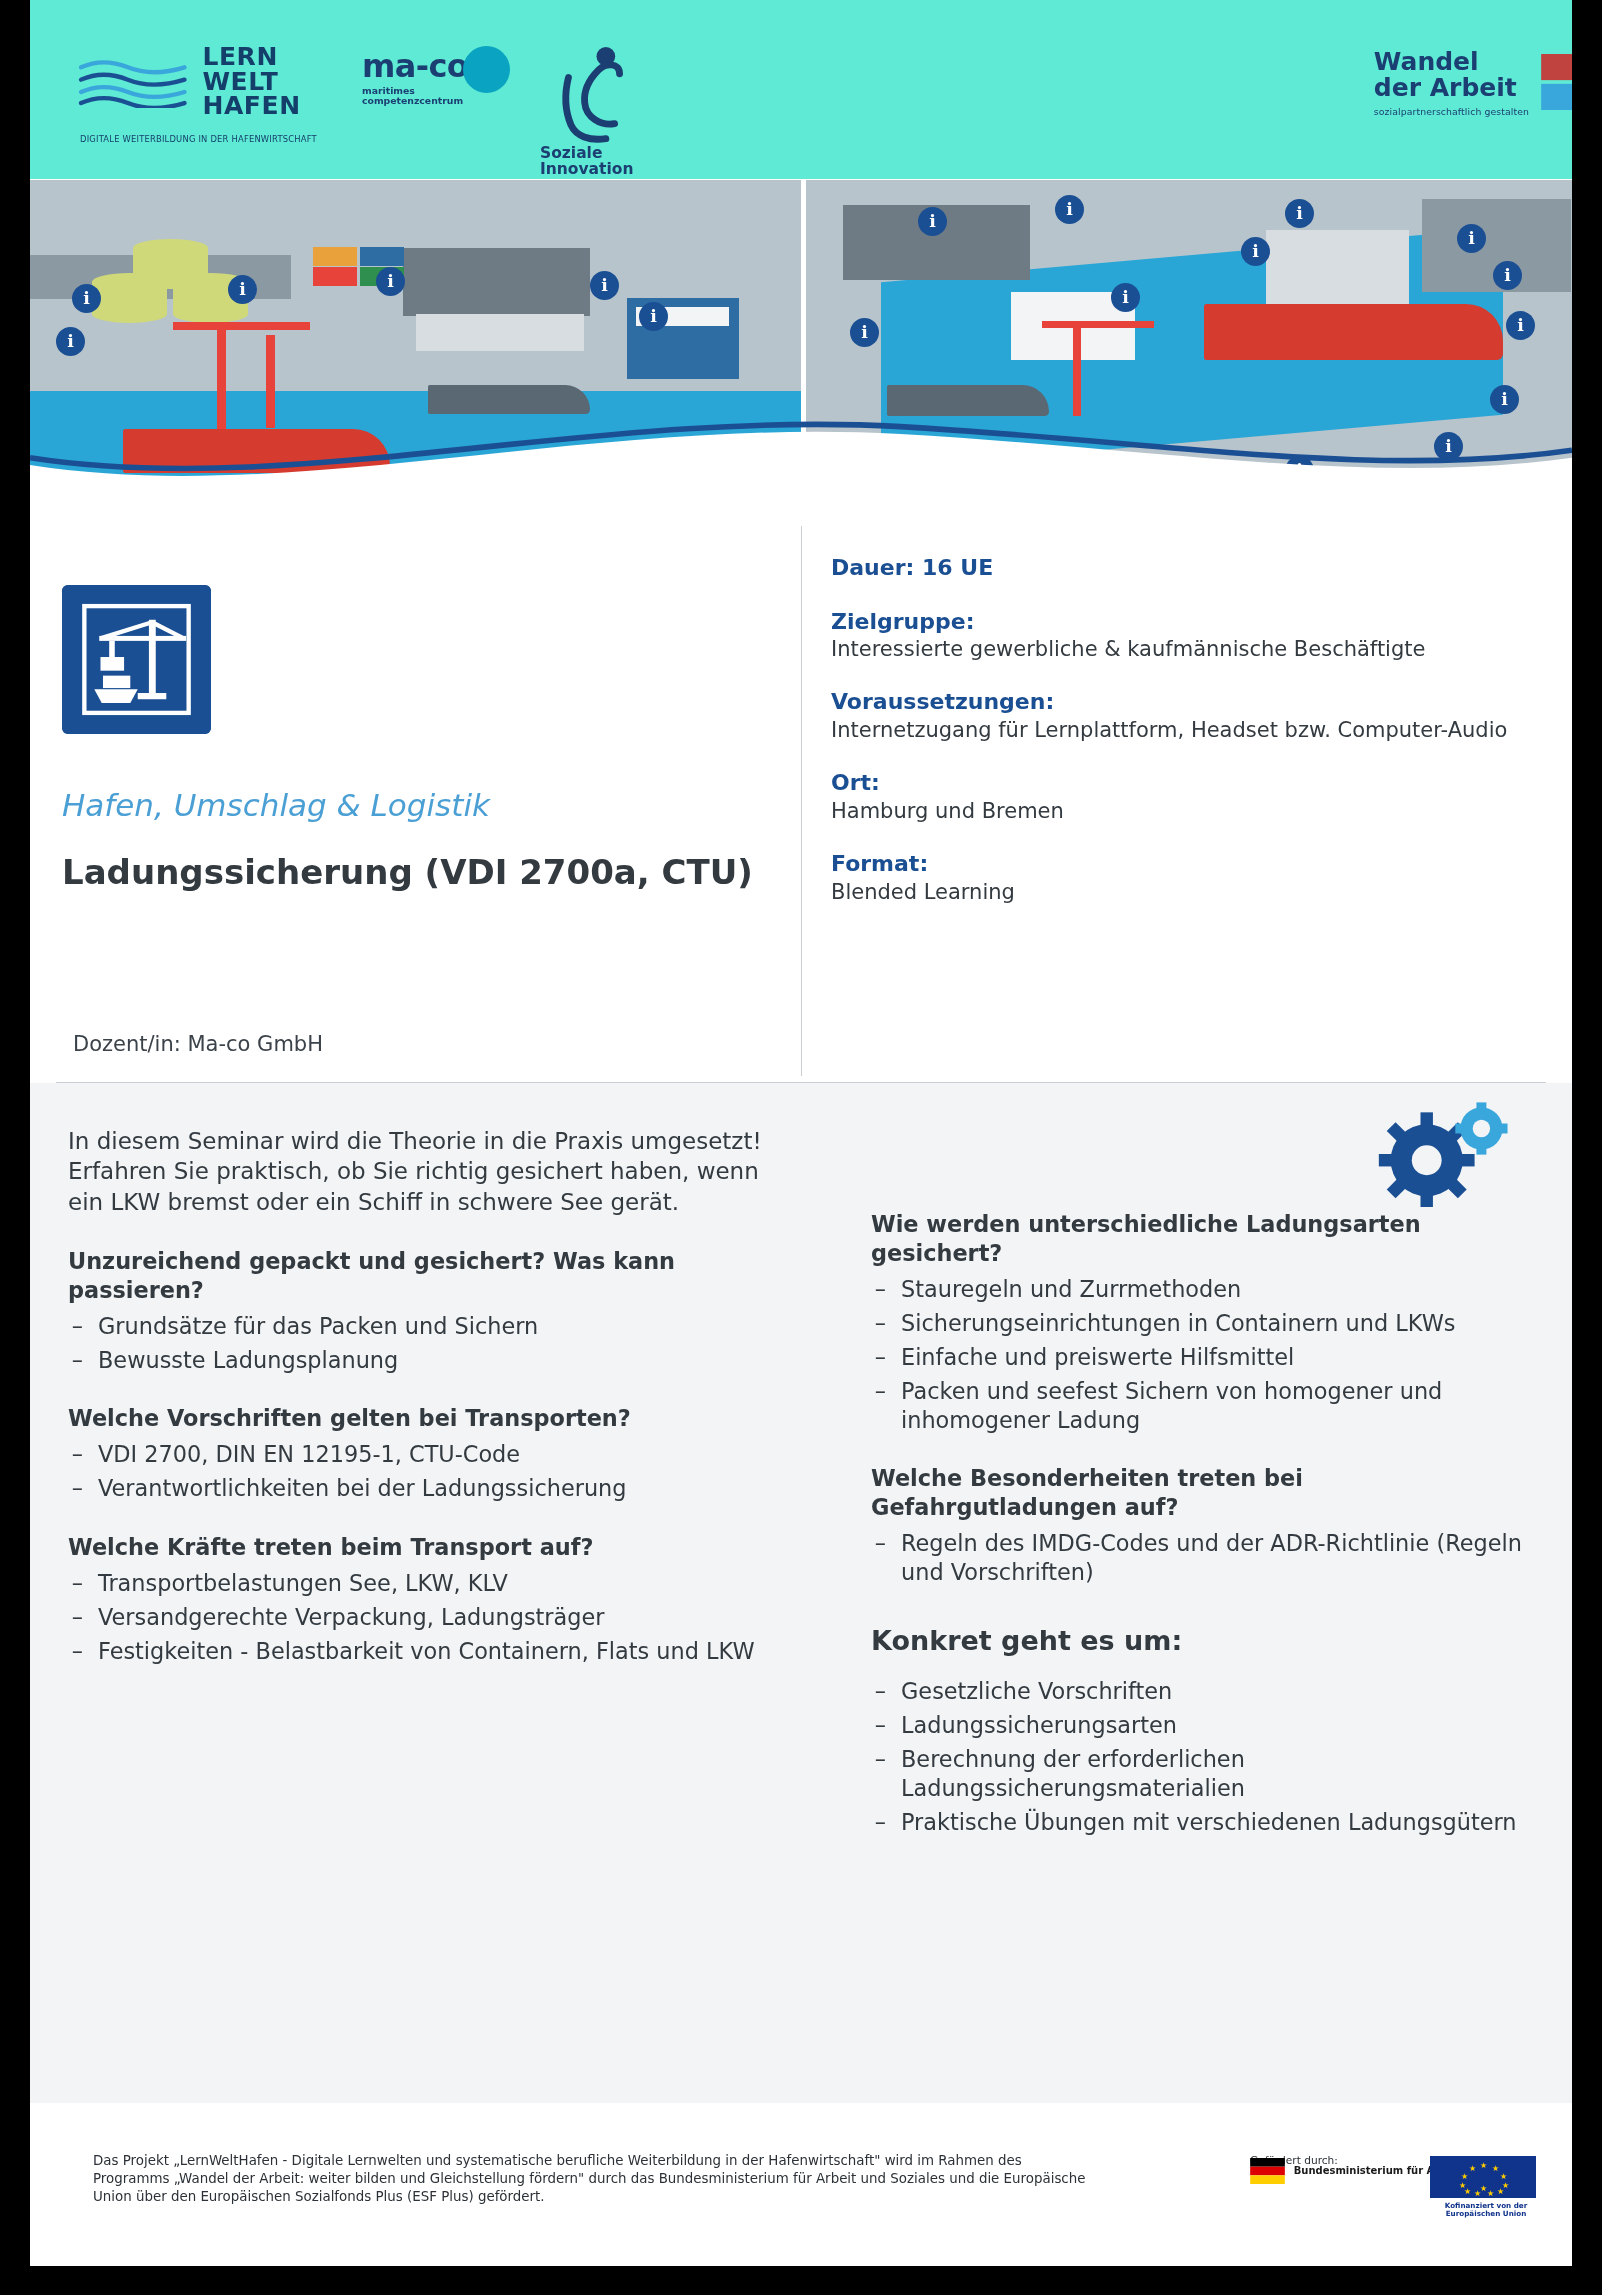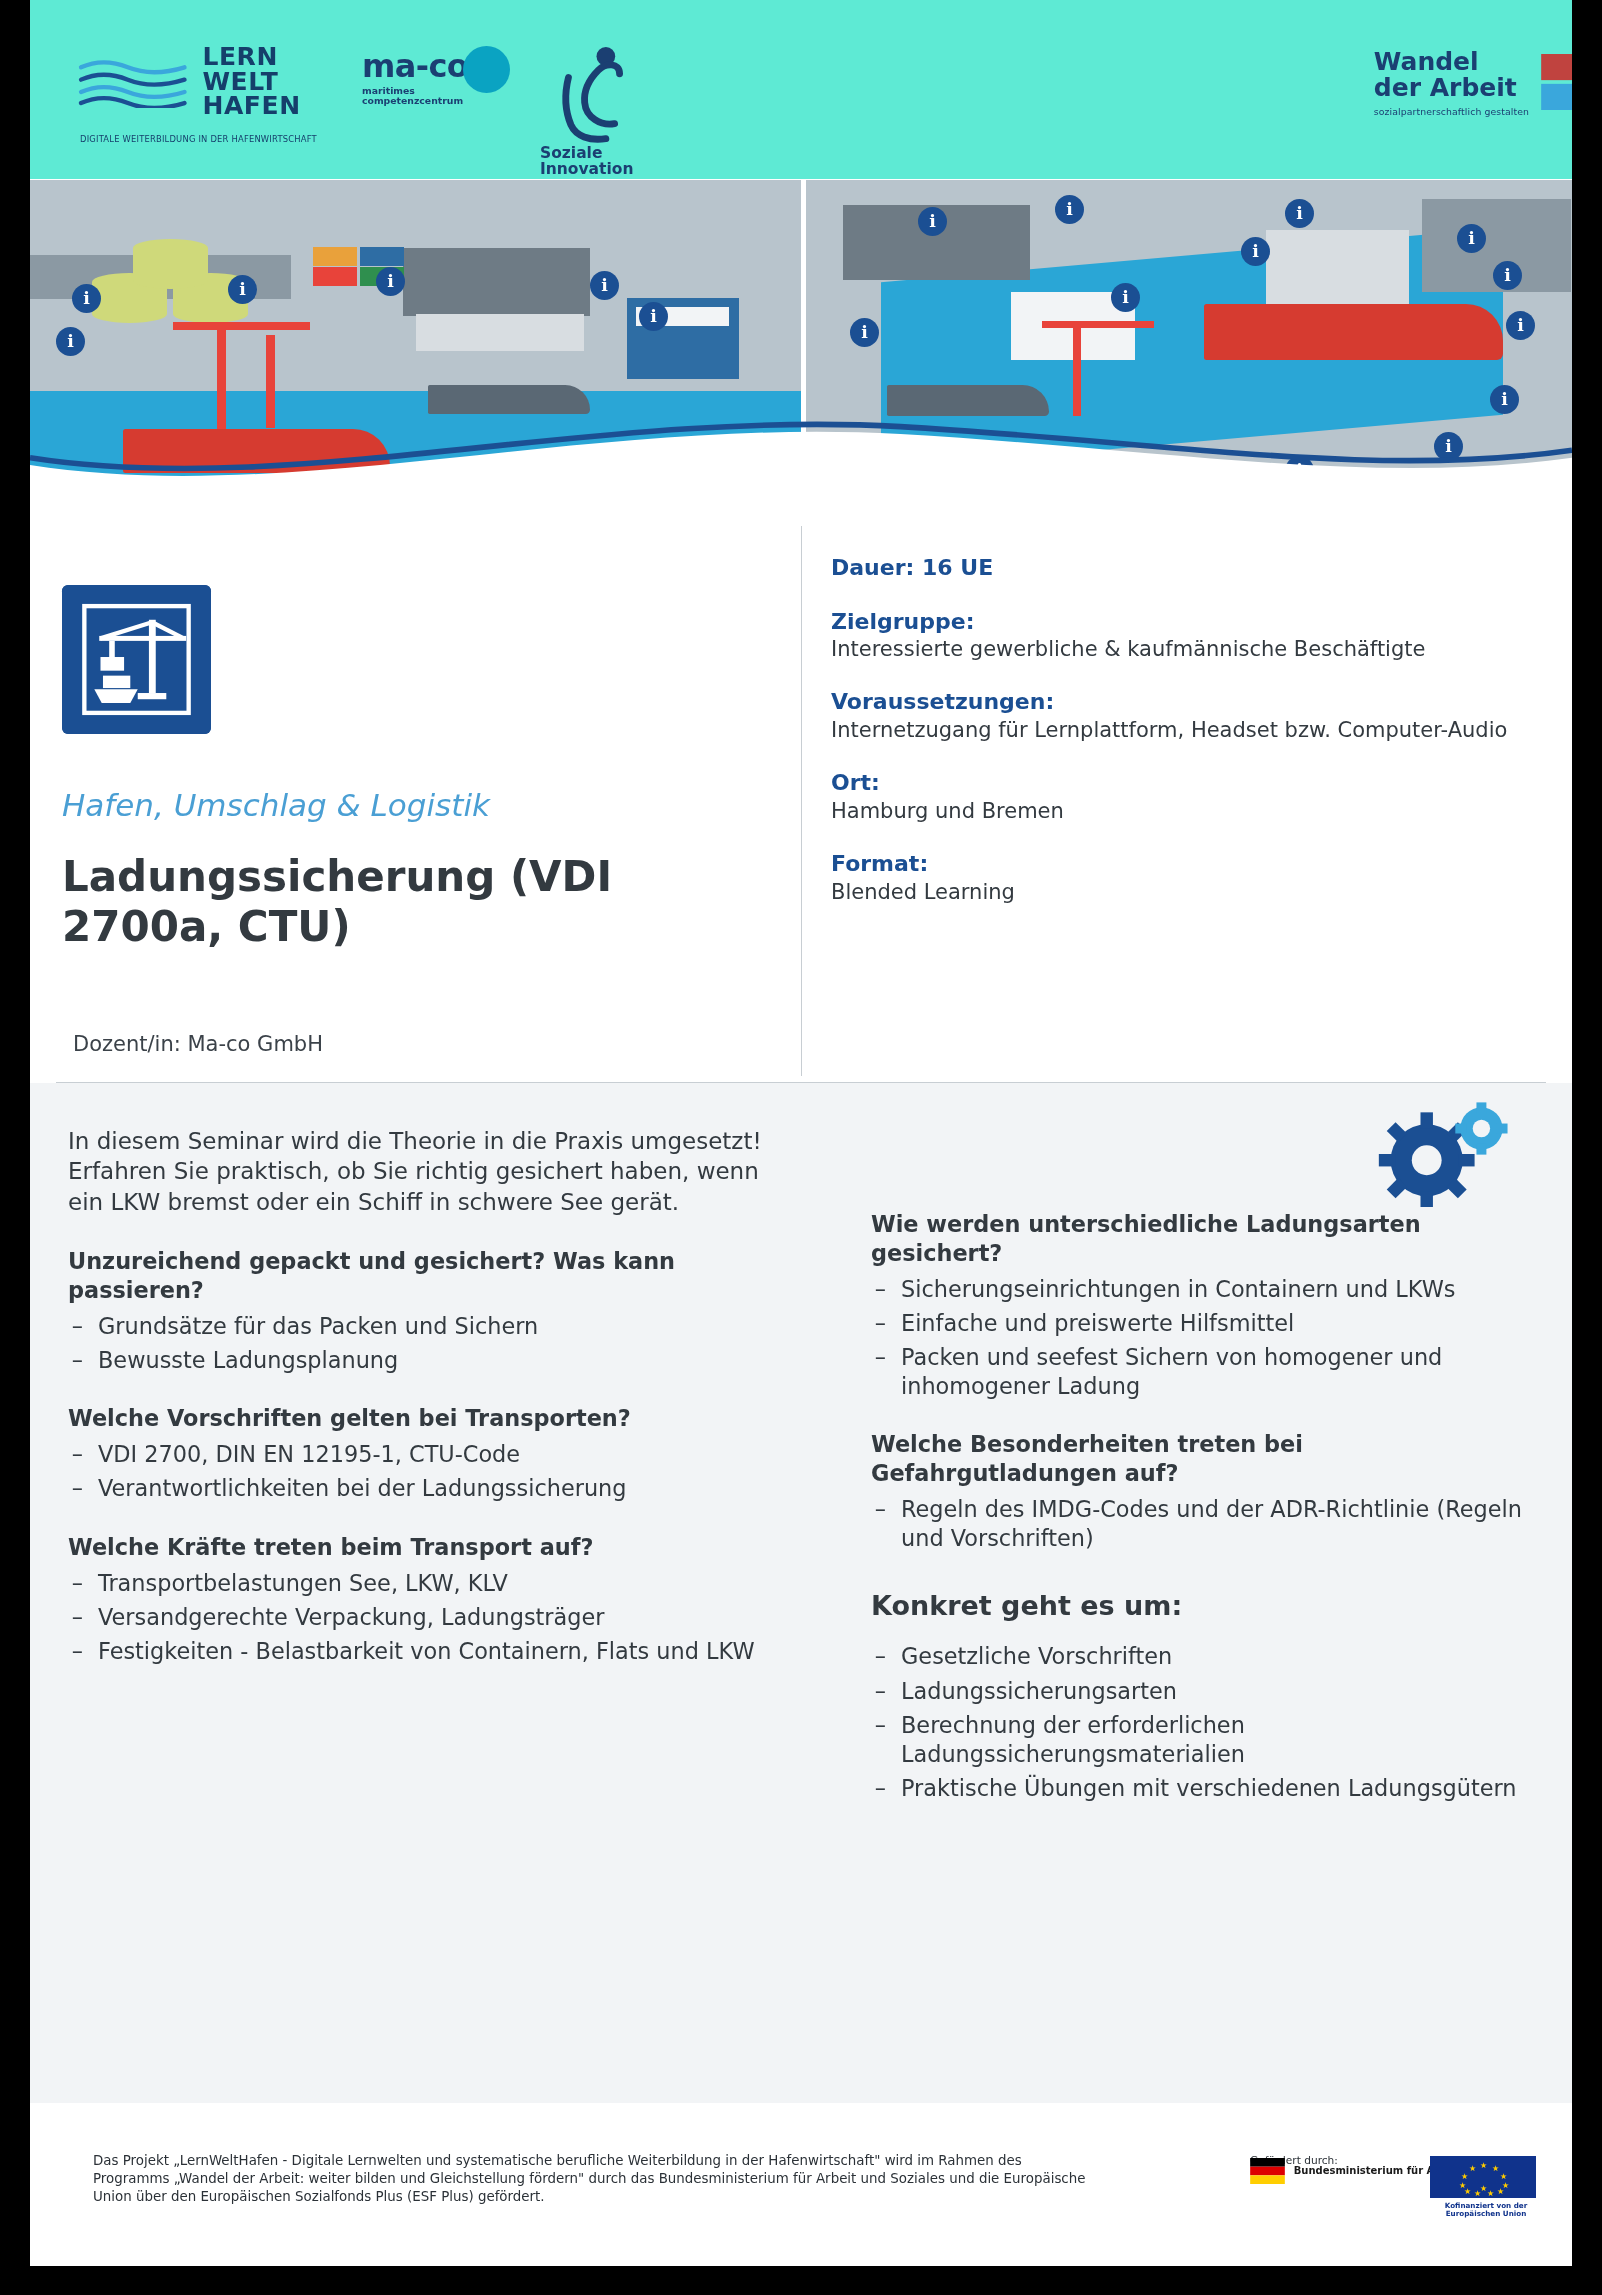--- a/index.html
+++ b/index.html
@@ -195,21 +195,21 @@
     left: 62px; top: 787px;
     font-size: 31px;
     font-style: italic;
     color: #4a9fd4;
     font-weight: normal;
   }
   .course-title {
     position: absolute;
     left: 62px; top: 852px;
     width: 697px;
-    font-size: 42px;
+    font-size: 34px;
     font-weight: bold;
     color: #333a40;
     line-height: 1.2;
   }
   .dozent {
     position: absolute;
     left: 73px; top: 1032px;
     font-size: 21px;
     color: #3b4249;
   }
@@ -554,20 +554,21 @@
     <ul class="bullets">
       <li>Transportbelastungen See, LKW, KLV</li>
       <li>Versandgerechte Verpackung, Ladungsträger</li>
       <li>Festigkeiten - Belastbarkeit von Containern, Flats und LKW</li>
     </ul>
   </div>
 
   <div class="col-right">
     <div class="q">Wie werden unterschiedliche Ladungsarten gesichert?</div>
     <ul class="bullets">
+      <li>Stauregeln und Zurrmethoden</li>
       <li>Sicherungseinrichtungen in Containern und LKWs</li>
       <li>Einfache und preiswerte Hilfsmittel</li>
       <li>Packen und seefest Sichern von homogener und inhomogener Ladung</li>
     </ul>
 
     <div class="q">Welche Besonderheiten treten bei Gefahrgutladungen auf?</div>
     <ul class="bullets">
       <li>Regeln des IMDG-Codes und der ADR-Richtlinie (Regeln und Vorschriften)</li>
     </ul>
 

